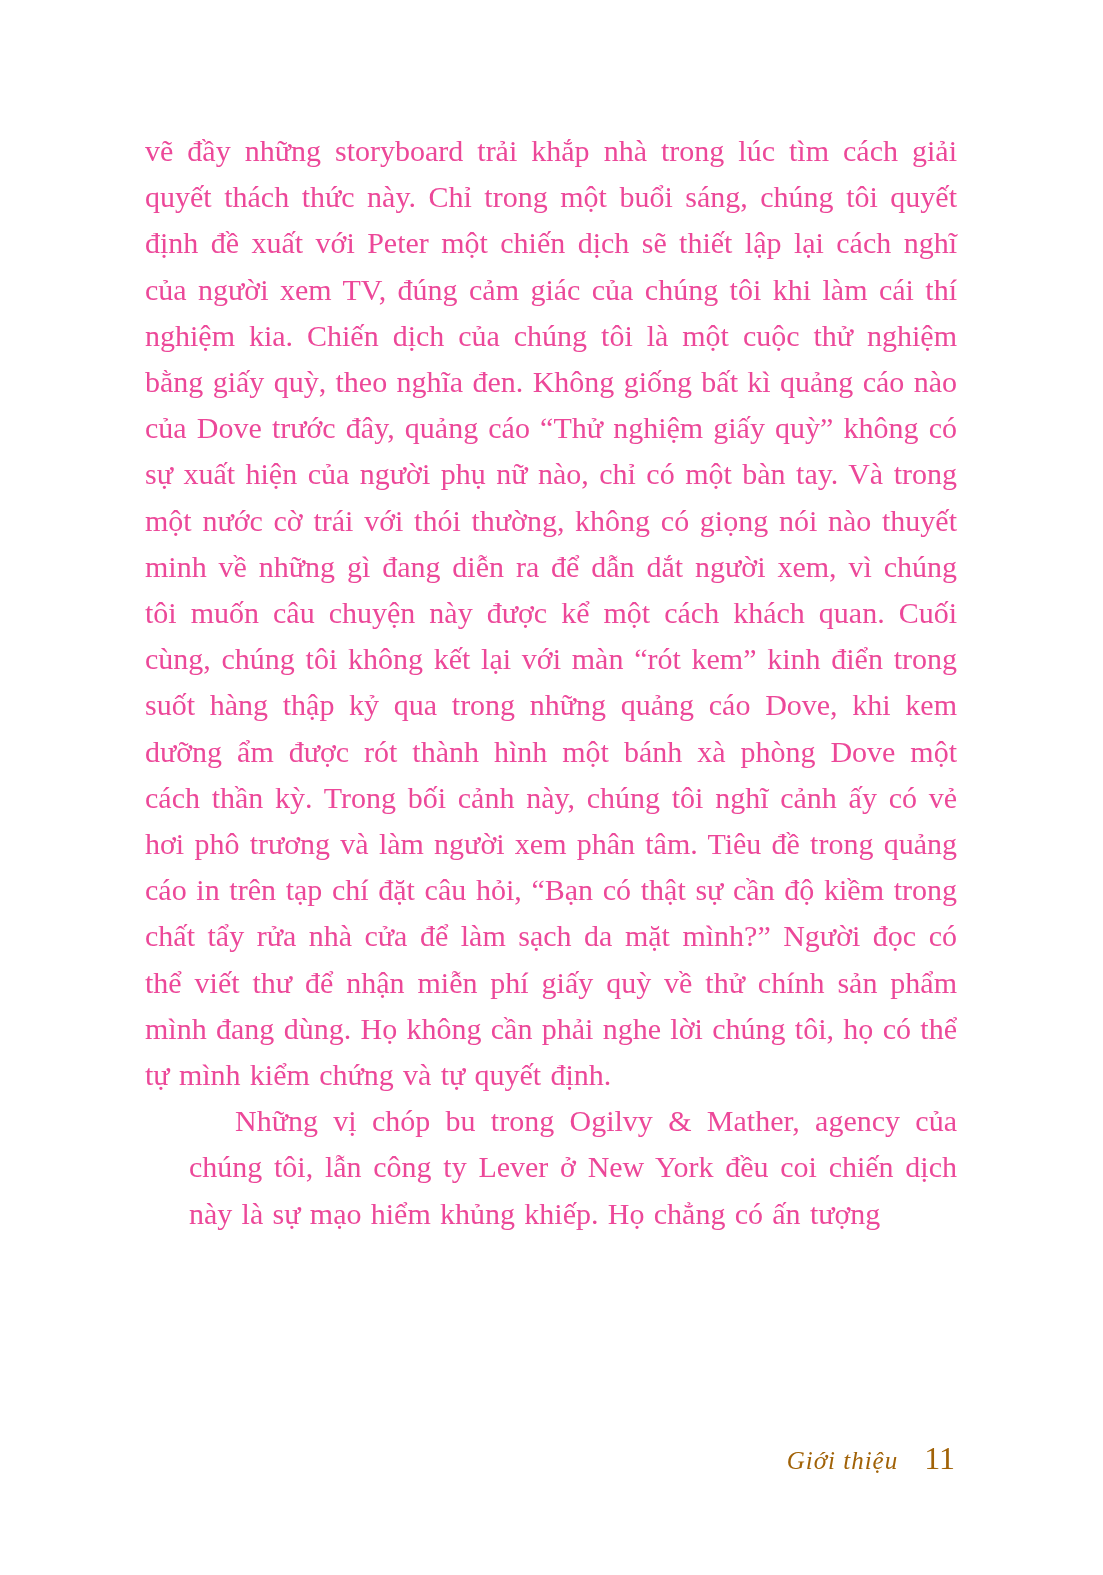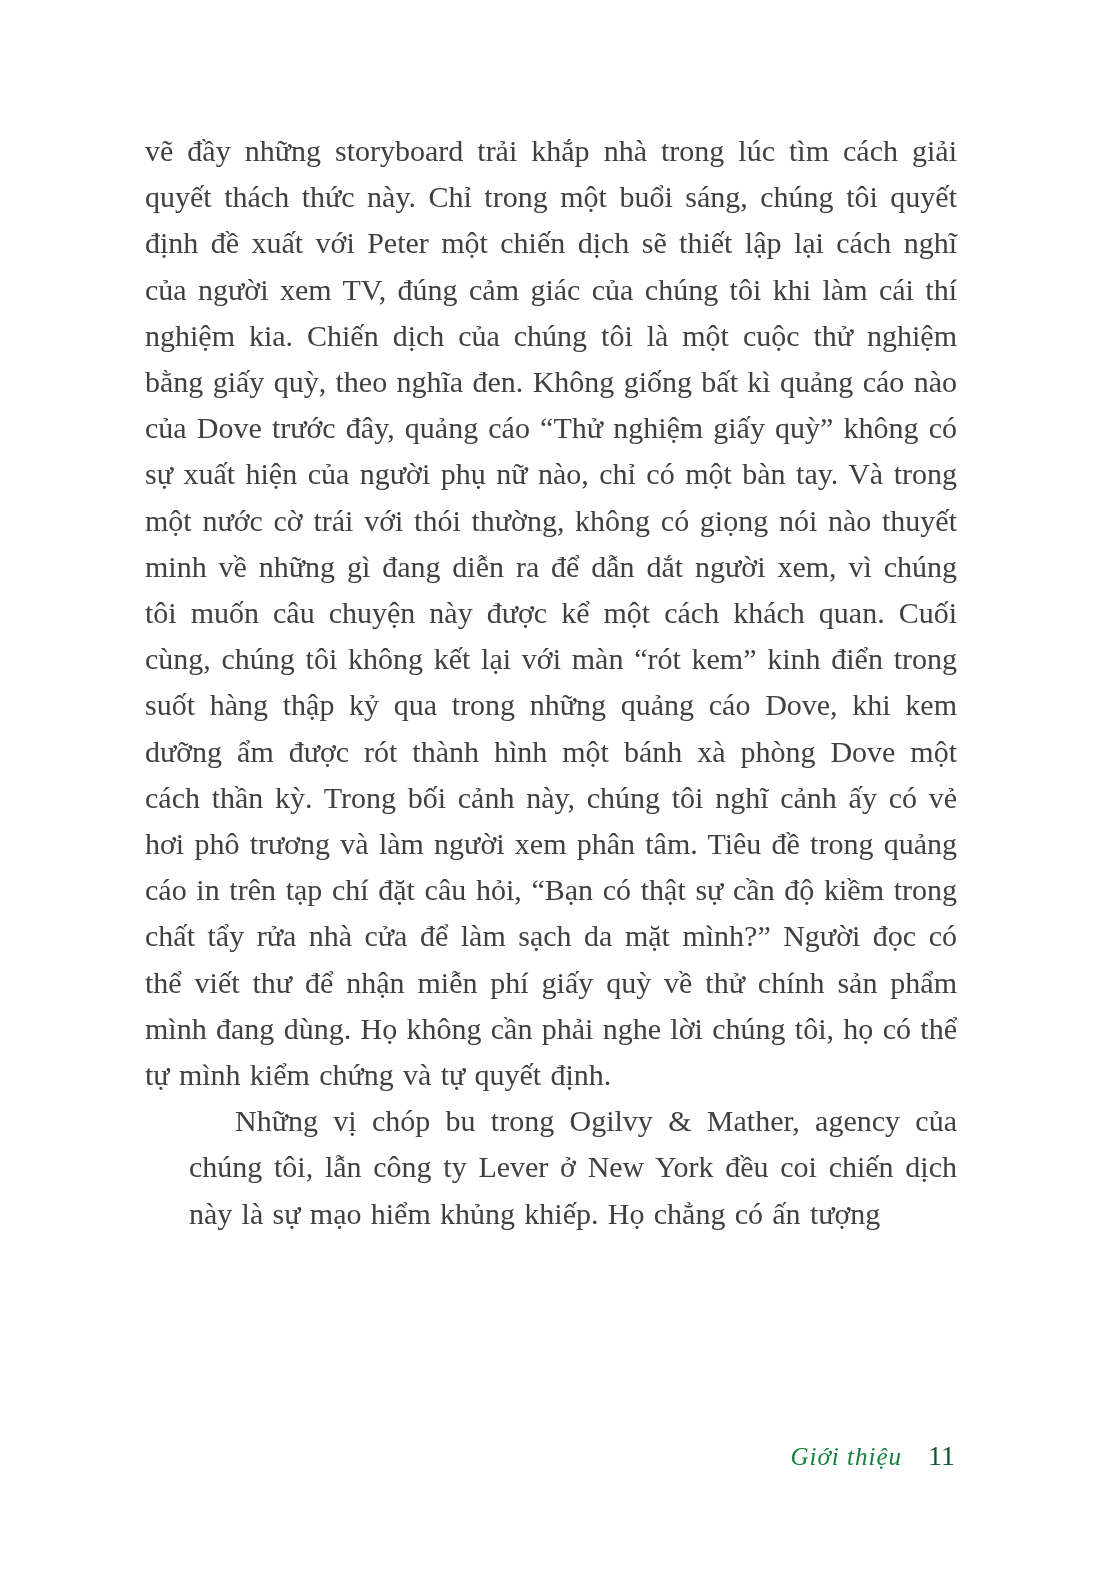--- a/index.html
+++ b/index.html
@@ -22,43 +22,43 @@
     top: 128px;
     width: 812px;
   }
   .text-block p {
     margin: 0;
     font-size: 30px;
     line-height: 46.2px;
     text-align: justify;
     text-justify: inter-word;
     word-spacing: 0.06em;
-    color: #404040;
+    color: #ec4899;
   }
   .text-block p.indented {
     text-indent: 46px;
     margin-left: 44px;
   }
   .page-footer {
     position: absolute;
     right: 148px;
     top: 1440px;
     display: flex;
     align-items: baseline;
     gap: 26px;
   }
   .footer-section {
     font-style: italic;
     font-size: 25px;
     letter-spacing: 1px;
-    color: #15803d;
+    color: #a16207;
   }
   .footer-pagenum {
-    font-size: 28px;
-    color: #14532d;
+    font-size: 32px;
+    color: #a16207;
   }
 </style>
 </head>
 <body>
 
 <div class="page">
 
   <div class="text-block">
     <p>vẽ đầy những storyboard trải khắp nhà trong lúc tìm cách giải quyết thách thức này. Chỉ trong một buổi sáng, chúng tôi quyết định đề xuất với Peter một chiến dịch sẽ thiết lập lại cách nghĩ của người xem TV, đúng cảm giác của chúng tôi khi làm cái thí nghiệm kia. Chiến dịch của chúng tôi là một cuộc thử nghiệm bằng giấy quỳ, theo nghĩa đen. Không giống bất kì quảng cáo nào của Dove trước đây, quảng cáo “Thử nghiệm giấy quỳ” không có sự xuất hiện của người phụ nữ nào, chỉ có một bàn tay. Và trong một nước cờ trái với thói thường, không có giọng nói nào thuyết minh về những gì đang diễn ra để dẫn dắt người xem, vì chúng tôi muốn câu chuyện này được kể một cách khách quan. Cuối cùng, chúng tôi không kết lại với màn “rót kem” kinh điển trong suốt hàng thập kỷ qua trong những quảng cáo Dove, khi kem dưỡng ẩm được rót thành hình một bánh xà phòng Dove một cách thần kỳ. Trong bối cảnh này, chúng tôi nghĩ cảnh ấy có vẻ hơi phô trương và làm người xem phân tâm. Tiêu đề trong quảng cáo in trên tạp chí đặt câu hỏi, “Bạn có thật sự cần độ kiềm trong chất tẩy rửa nhà cửa để làm sạch da mặt mình?” Người đọc có thể viết thư để nhận miễn phí giấy quỳ về thử chính sản phẩm mình đang dùng. Họ không cần phải nghe lời chúng tôi, họ có thể tự mình kiểm chứng và tự quyết định.</p>
     <p class="indented">Những vị chóp bu trong Ogilvy &amp; Mather, agency của chúng tôi, lẫn công ty Lever ở New York đều coi chiến dịch này là sự mạo hiểm khủng khiếp. Họ chẳng có ấn tượng</p>

